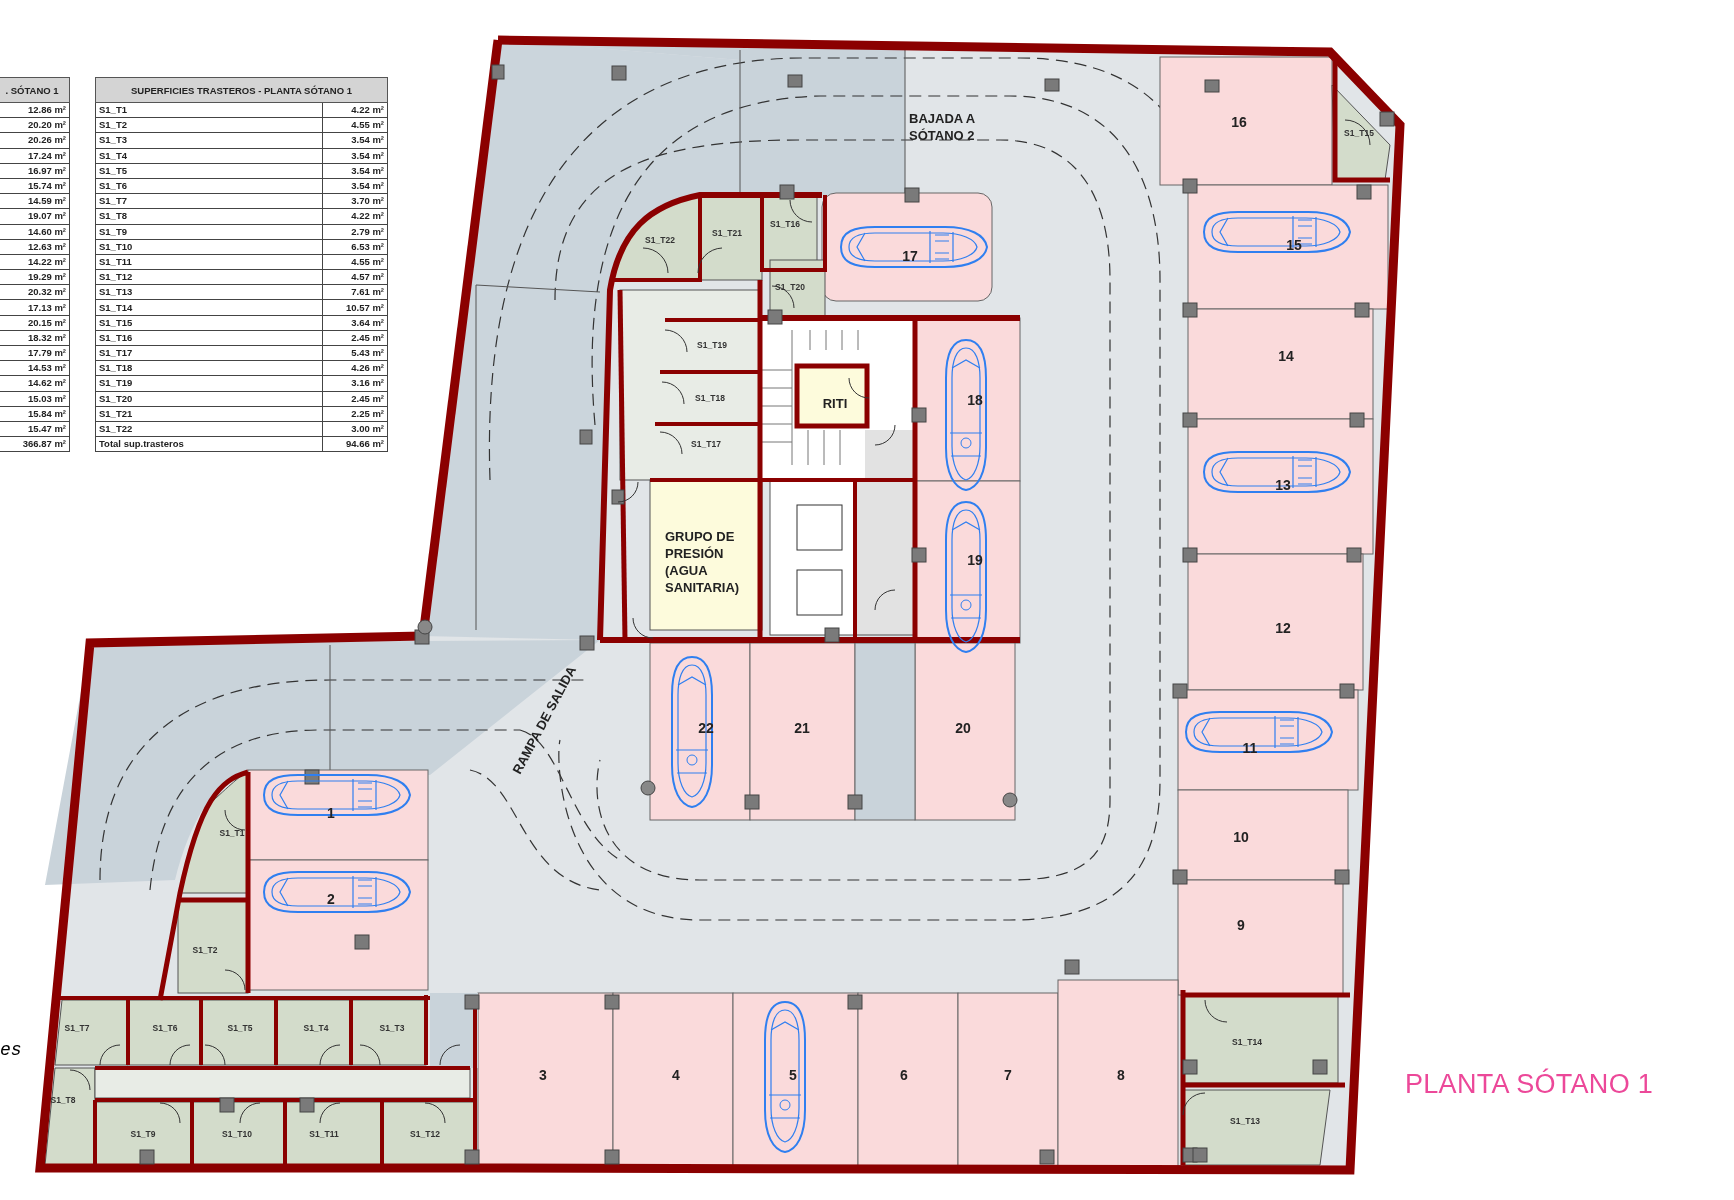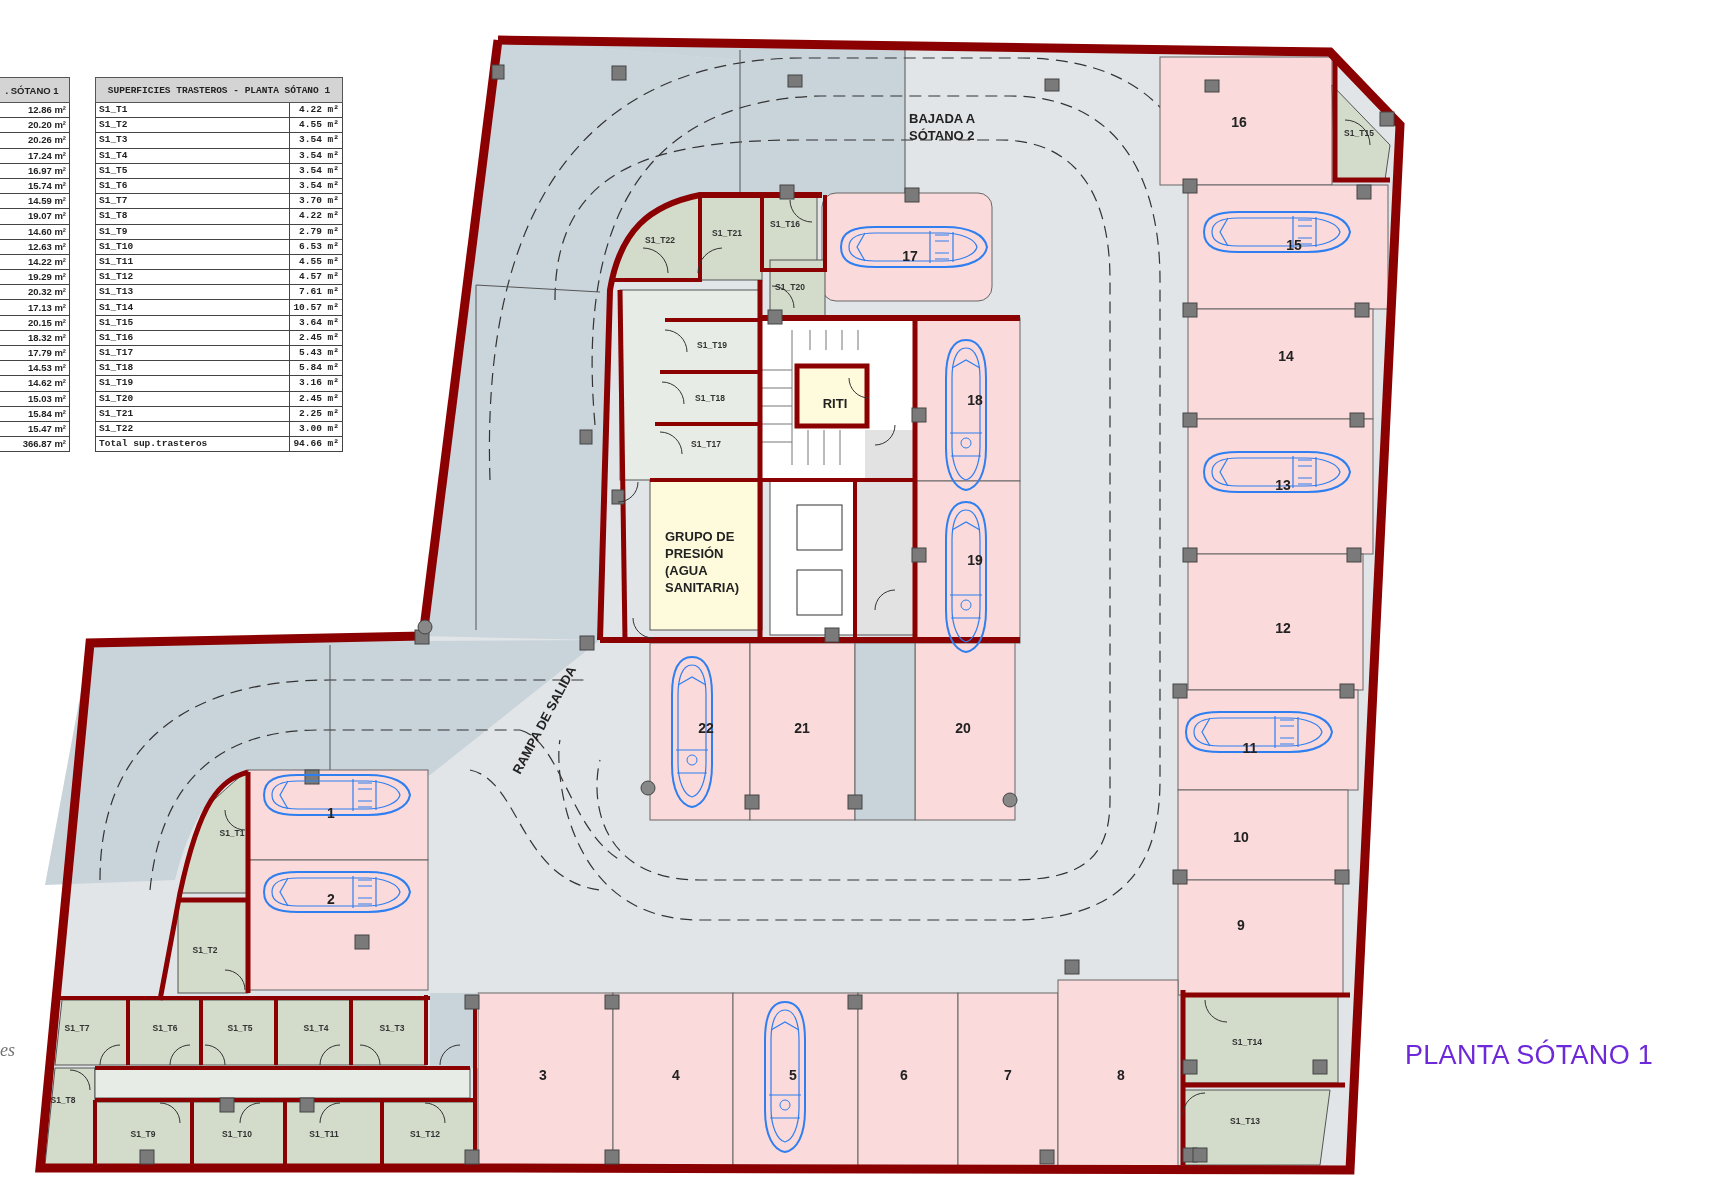--- a/index.html
+++ b/index.html
@@ -2,28 +2,28 @@
 <html><head>
 <meta charset="utf-8">
 <style>
   html,body{margin:0;padding:0;background:#ffffff;}
   body{width:1734px;height:1200px;position:relative;overflow:hidden;font-family:"Liberation Sans",sans-serif;}
   .tbl{position:absolute;border-collapse:collapse;font-family:"Liberation Sans",sans-serif;font-size:9.5px;font-weight:bold;color:#222;}
   .tbl th{background:#d4d4d4;border:1.5px solid #555;height:24px;font-size:9.5px;font-weight:bold;padding:0 4px;white-space:nowrap;}
   .tbl td{border:1px solid #444;height:14.2px;padding:0 3px;line-height:14px;white-space:nowrap;background:#fff;}
   .tbl td.num{text-align:right;}
   #t1{left:-6px;top:77px;width:76px;}
-  #t2{left:95px;top:77px;width:248px;font-family:Liberation Mono, monospace;}
+  #t2{left:95px;top:77px;width:293px;}
   #t2 td.lbl{width:220px;}
   svg{position:absolute;left:0;top:0;}
-  .plan-title{position:absolute;left:1405px;top:1040px;font-size:27px;color:#6d28d9;font-family:"Liberation Sans",sans-serif;letter-spacing:0.3px;}
+  .plan-title{position:absolute;left:1405px;top:1069px;font-size:27px;color:#ec4899;font-family:"Liberation Sans",sans-serif;letter-spacing:0.3px;}
   .lbl-sm{font-family:"Liberation Sans",sans-serif;font-size:8.5px;font-weight:bold;fill:#333;}
   .lbl-num{font-family:"Liberation Sans",sans-serif;font-size:14px;font-weight:bold;fill:#222;}
   .lbl-big{font-family:"Liberation Sans",sans-serif;font-size:13px;font-weight:bold;fill:#222;}
-  .scribble{position:absolute;left:0;top:1040px;font-family:Liberation Serif, serif;font-style:italic;font-size:18px;color:#737373;}
+  .scribble{position:absolute;left:0;top:1040px;font-family:Liberation Mono, monospace;font-style:italic;font-size:18px;color:#000000;}
 </style>
 </head>
 <body>
 
 <table id="t1" class="tbl">
   <thead>
       <tr>
         <th>. SÓTANO 1</th>
       </tr>
     </thead>
@@ -170,21 +170,21 @@
     <tr>
         <td class="lbl">S1_T16</td>
         <td class="num">2.45 m²</td>
       </tr>
     <tr>
         <td class="lbl">S1_T17</td>
         <td class="num">5.43 m²</td>
       </tr>
     <tr>
         <td class="lbl">S1_T18</td>
-        <td class="num">5.84 m²</td>
+        <td class="num">4.26 m²</td>
       </tr>
     <tr>
         <td class="lbl">S1_T19</td>
         <td class="num">3.16 m²</td>
       </tr>
     <tr>
         <td class="lbl">S1_T20</td>
         <td class="num">2.45 m²</td>
       </tr>
     <tr>

